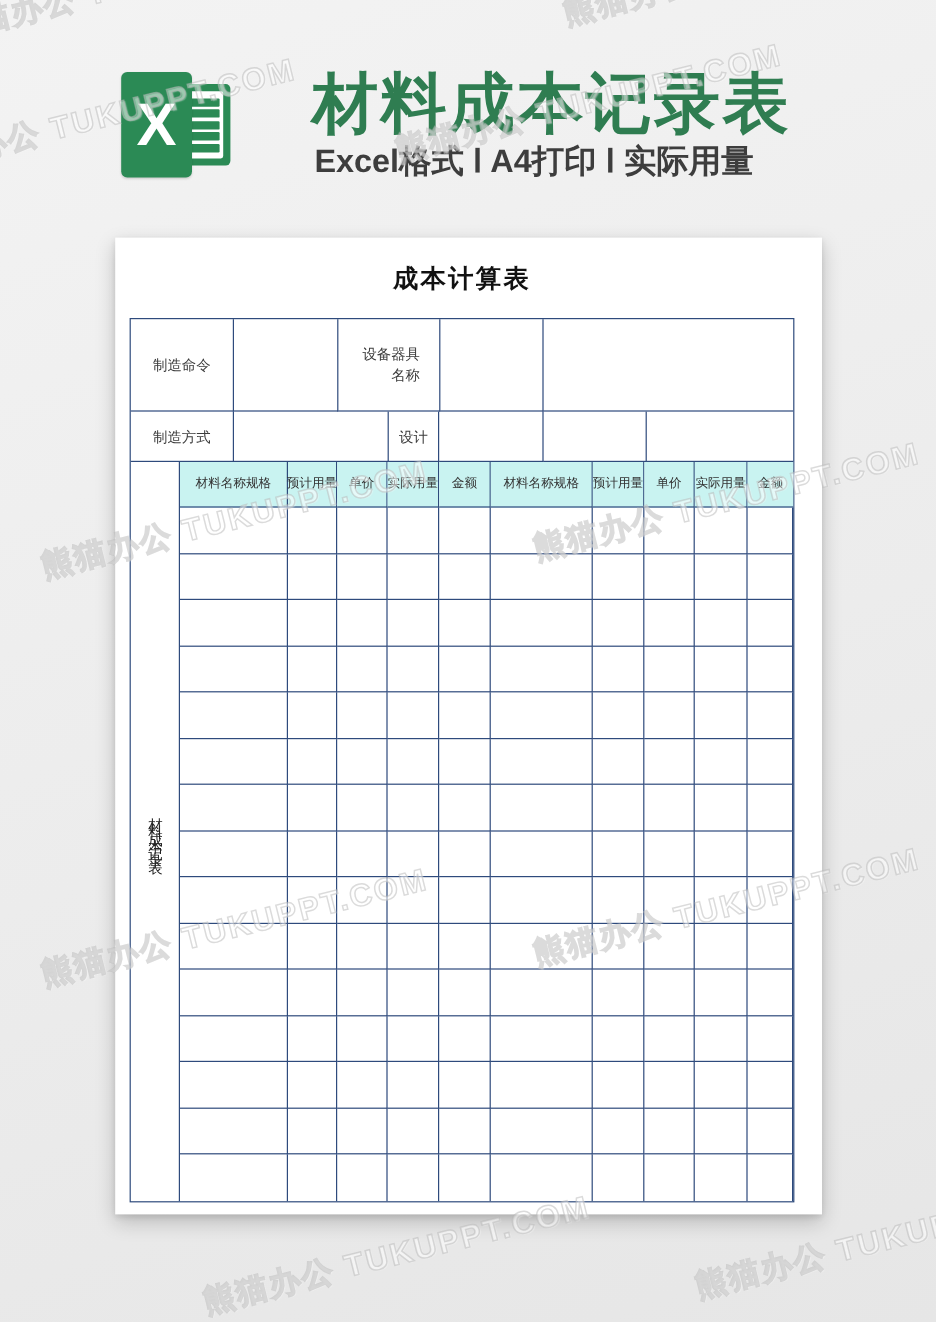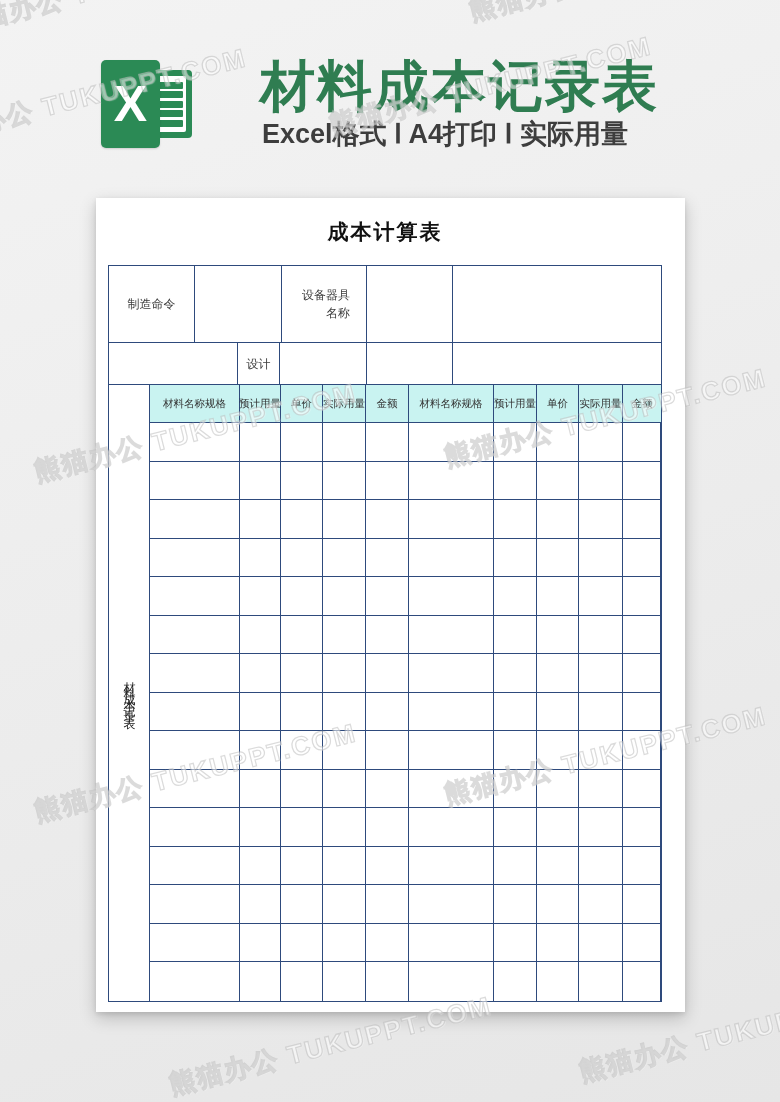--- a/index.html
+++ b/index.html
@@ -138,20 +138,23 @@
           <span>制造命令</span>
         </div>
         <div class="cell" style="width: 87px;"></div>
         <div class="cell" style="width: 85px;">
           <span class="wraplabel">设备器具名称</span>
         </div>
         <div class="cell" style="width: 86px;"></div>
         <div class="cell" style="width: 125px;"></div>
       </div>
     <div class="irow irow2" id="info-row-2">
+        <div class="cell" style="width: 86px;">
+          <span>制造方式</span>
+        </div>
         <div class="cell" style="width: 129px;"></div>
         <div class="cell" style="width: 42px;">
           <span>设计</span>
         </div>
         <div class="cell" style="width: 87px;"></div>
         <div class="cell" style="width: 86px;"></div>
         <div class="cell" style="width: 40px;"></div>
       </div>
 
     <div class="grid">

